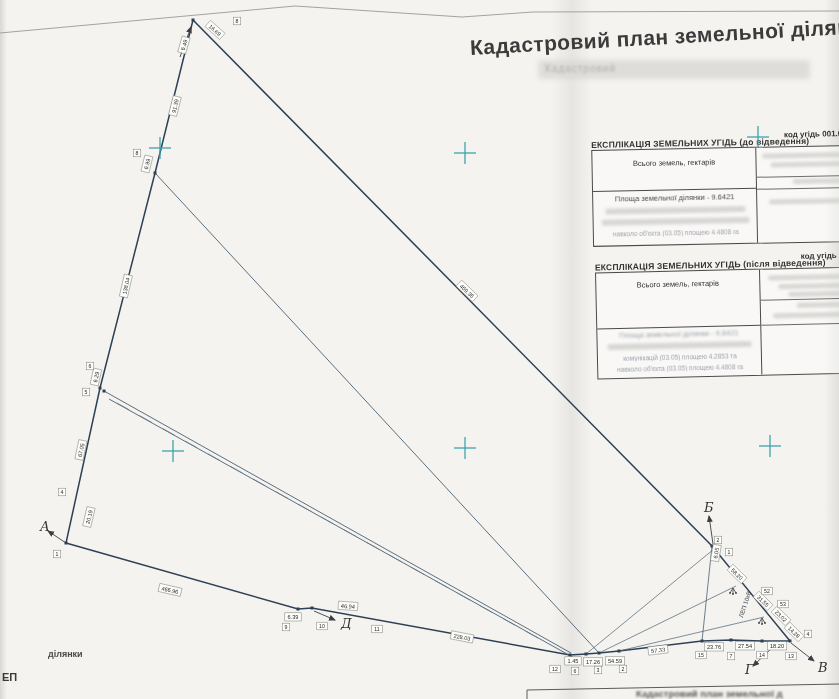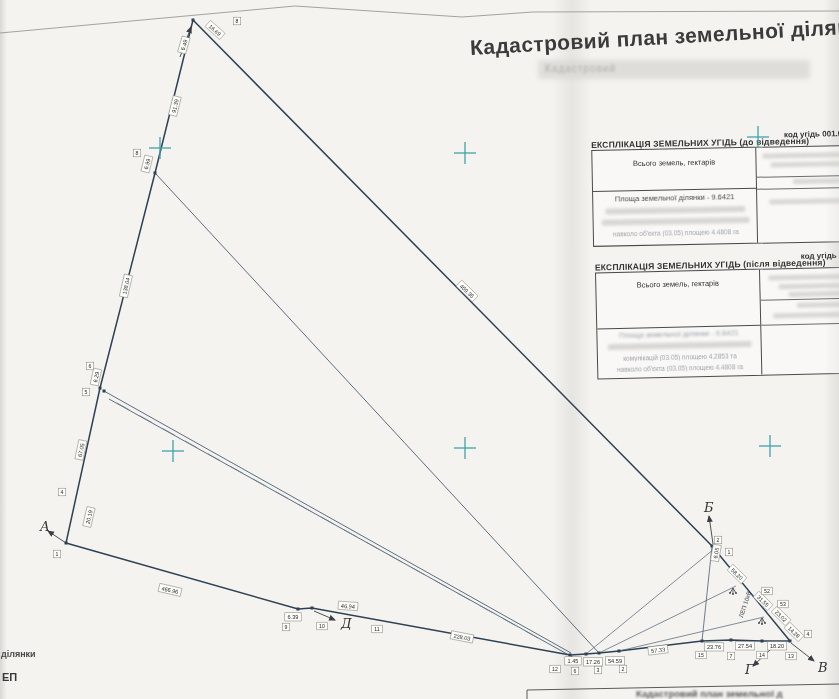--- a/index.html
+++ b/index.html
@@ -24,21 +24,21 @@
   .vdiv{position:absolute;left:163px;top:0;bottom:0;width:1px;background:#4a4a4a;}
   .hline{position:absolute;left:0;height:1px;background:#4a4a4a;}
   .hlineR{position:absolute;left:164px;right:0;height:1px;background:#6a6a6a;}
   .c1h{position:absolute;left:0;width:163px;text-align:center;font-size:7.5px;color:#333;}
   .arearow{position:absolute;left:0;width:163px;text-align:center;font-size:7.5px;color:#4a4a4a;
        filter:blur(.3px);}
   .arearow.ghost{color:#9aa0a6;filter:blur(.9px);}
   .faintrow{position:absolute;left:6px;width:152px;text-align:center;font-size:6.5px;
        color:#a0a5ab;filter:blur(.7px);white-space:nowrap;overflow:hidden;}
   .bar{position:absolute;background:#cfcecb;filter:blur(1.6px);border-radius:2px;opacity:.8;}
-  .frag1{position:absolute;left:1px;top:649px;font-size:9px;color:#4a4a4a;font-weight:bold;}
+  .frag1{position:absolute;left:1px;top:649px;font-size:9px;color:#4a4a4a;font-weight:bold;padding-left:47px;}
   .frag2{position:absolute;left:2px;top:671px;font-size:11px;color:#3a3a3a;font-weight:bold;}
   .br-title{position:absolute;left:636px;top:688px;font-size:9.5px;font-weight:bold;
        color:#5a5a5a;filter:blur(.8px);white-space:nowrap;}
   svg{position:absolute;left:0;top:0;}
   .vletter{font-family:"DejaVu Serif",serif;font-style:italic;font-size:13px;fill:#333;}
 </style>
 </head>
 <body>
 
 <div class="shade s-left"></div>

